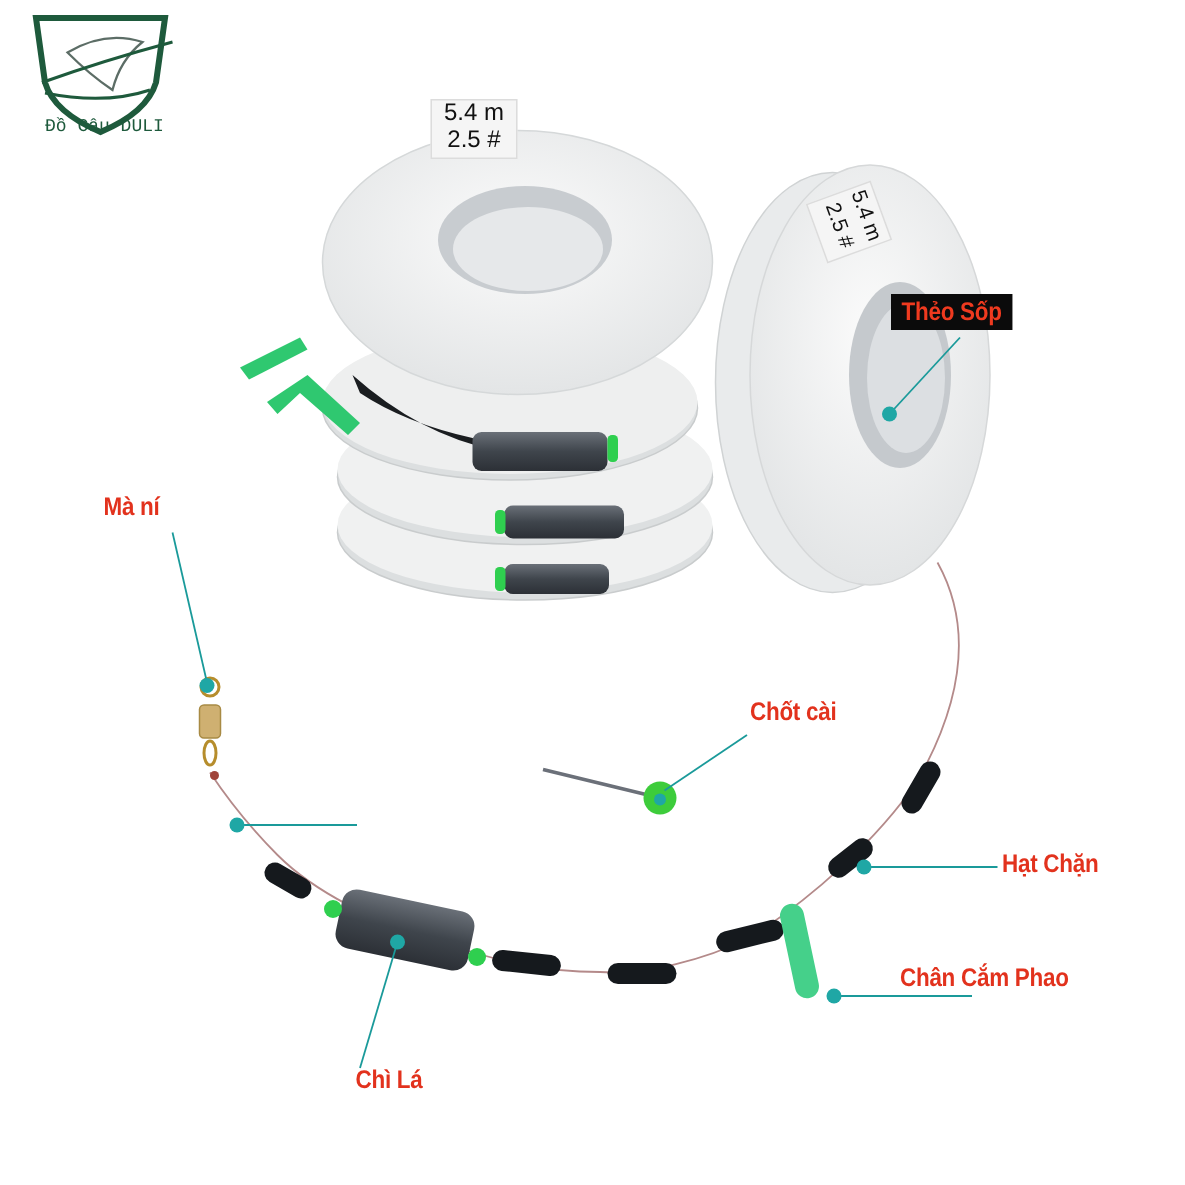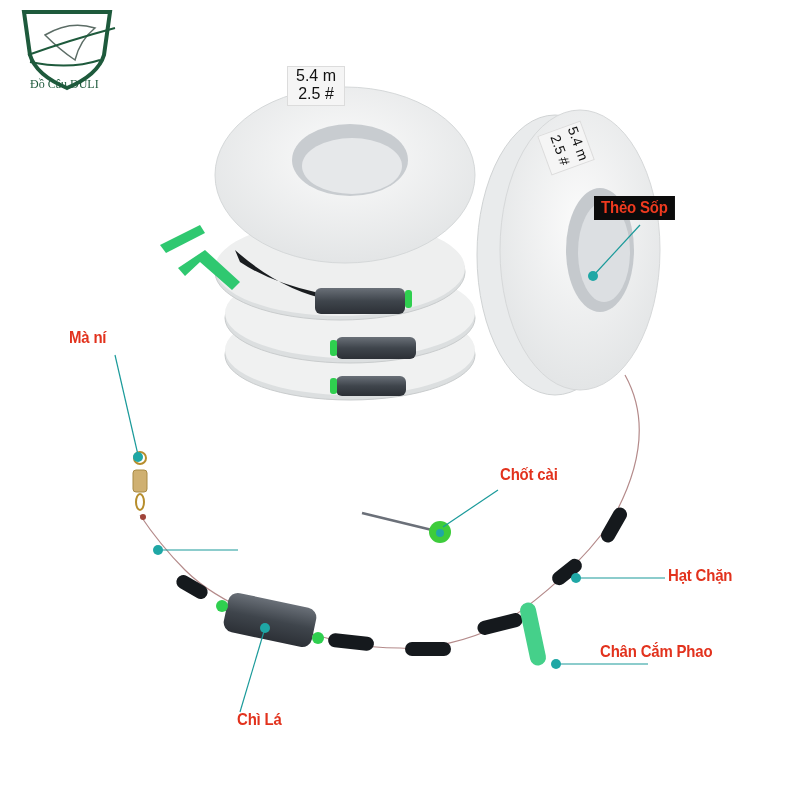--- a/index.html
+++ b/index.html
@@ -1,18 +1,18 @@
 <!DOCTYPE html>
 <html><head>
   <meta charset="utf-8">
   <style>
     html, body { margin: 0; padding: 0; }
     body { width: 790px; height: 790px; background: #ffffff; position: relative; overflow: hidden; font-family: "Liberation Sans", sans-serif; }
     .stage { position: absolute; left: 0; top: 0; width: 790px; height: 790px; }
-    .logo-text { position: absolute; left: 30px; top: 77px; font-size: 12px; color: #1e5a3c; font-family: Liberation Serif, serif; white-space: nowrap; }
+    .logo-text { position: absolute; left: 30px; top: 77px; font-size: 12px; color: #1e5a3c; font-family: Liberation Mono, monospace; white-space: nowrap; }
     .label { position: absolute; font-family: "Liberation Sans", sans-serif; font-weight: bold; color: #e2321d; font-size: 17px; white-space: nowrap; letter-spacing: -0.2px; transform: scaleX(0.88); transform-origin: left center; }
     .label-boxed { background: #0b0b0b; padding: 2px 8px; color: #ef3a1f; }
     .spool-tag { position: absolute; background: #f5f5f5; border: 1px solid #dcdcdc; font-family: "Liberation Sans", sans-serif; color: #111; text-align: center; line-height: 18px; font-size: 16px; }
   </style>
 </head>
 <body>
 
 <div class="stage">
 
   <svg width="790" height="790" viewBox="0 0 790 790" style="position:absolute;left:0;top:0">

